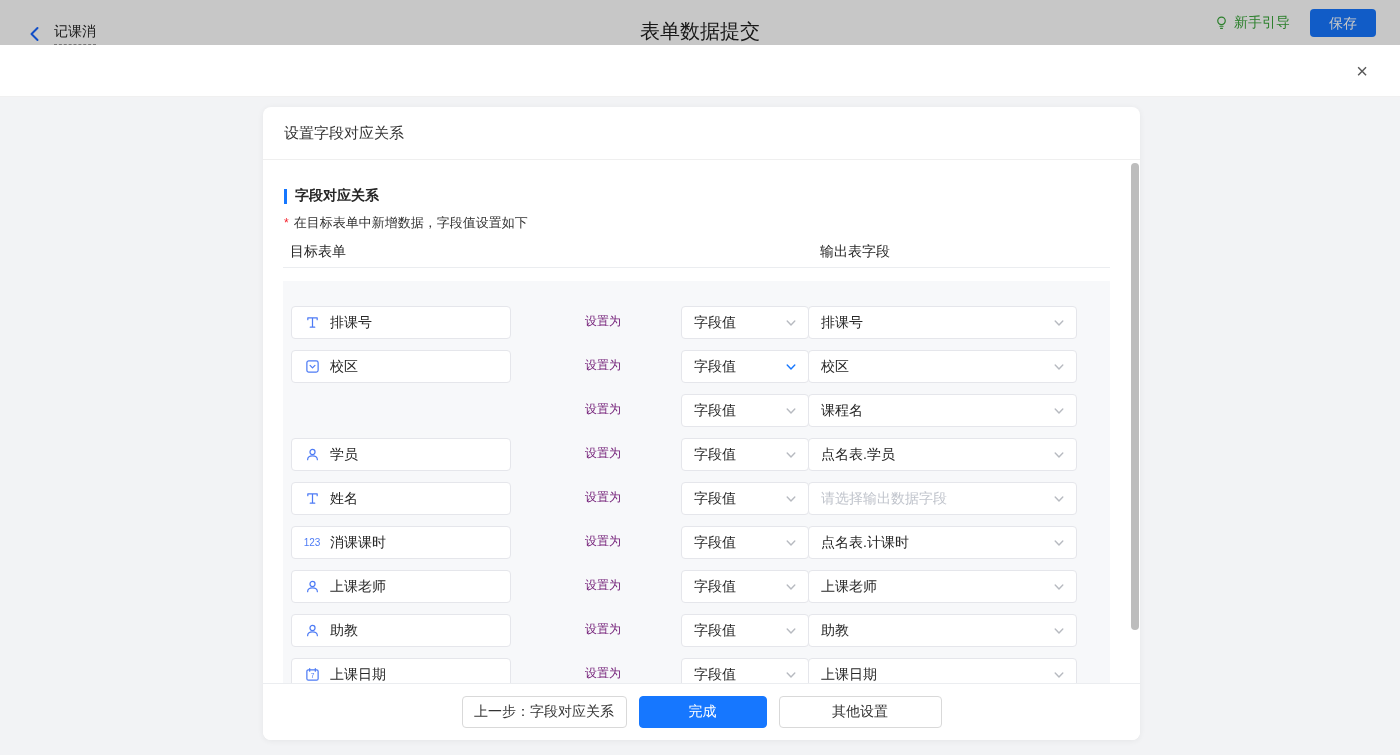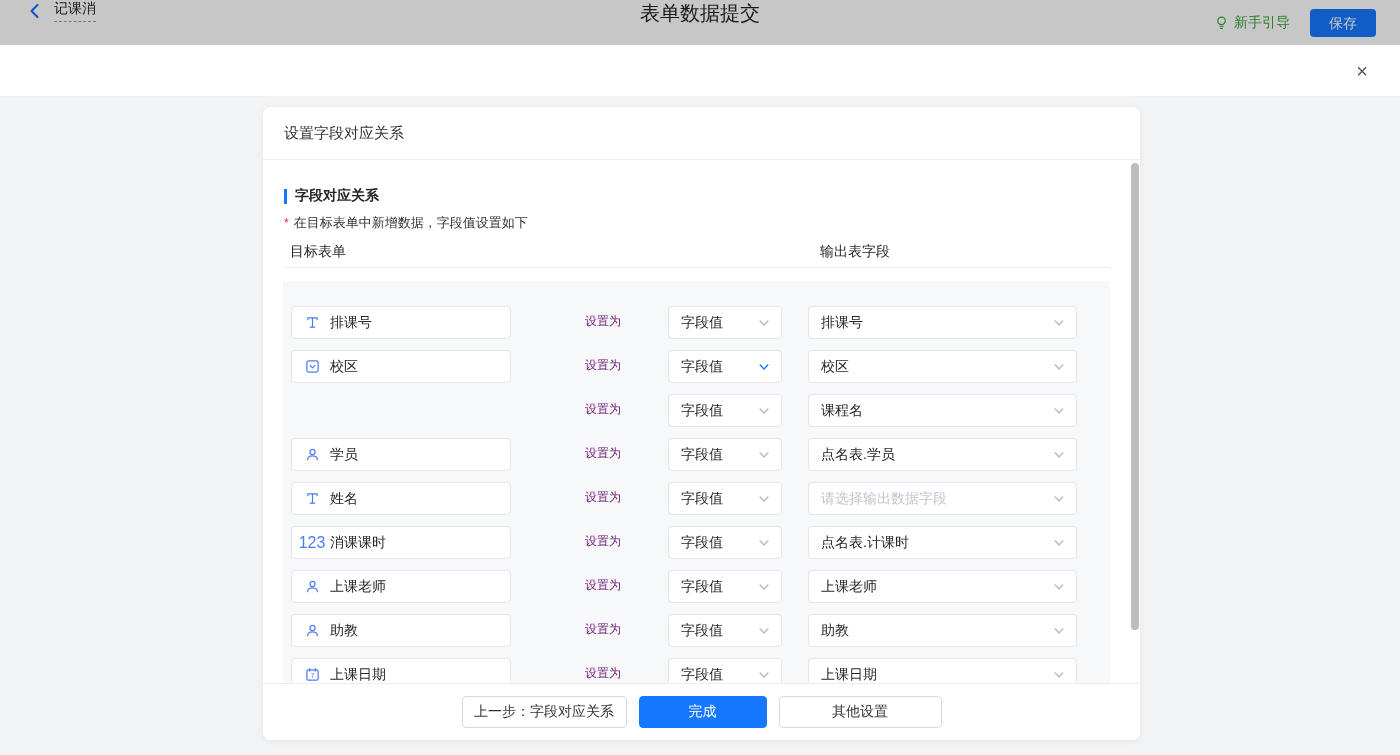--- a/index.html
+++ b/index.html
@@ -1,21 +1,21 @@
 <!DOCTYPE html>
 <html><head>
 <meta charset="utf-8">
 <style>
   * { margin:0; padding:0; box-sizing:border-box; }
   html,body { width:1400px; height:755px; font-family:"Liberation Sans","DejaVu Sans",sans-serif; }
   .screen { position:relative; width:1400px; height:755px; background:#f2f3f5; overflow:hidden; }
 
   
   .topbar { position:absolute; top:0; left:0; width:100%; height:45px; background:#ffffff;
-            display:flex; align-items:flex-start; }
+            display:flex; align-items:flex-end; }
   .topbar::after { content:""; position:absolute; inset:0; background:rgba(0,0,0,0.22); pointer-events:none; }
   .topbar-left { display:flex; align-items:center; margin-left:26px; }
   .back-chevron { width:18px; height:18px; display:inline-block; }
   .form-name { margin-left:10px; font-size:14px; color:#262626; border-bottom:1px dashed #9a9a9a; padding-bottom:3px; }
   .topbar-title { position:absolute; left:0; right:0; text-align:center; font-size:20px; color:#1f1f1f; }
   .topbar-right { position:absolute; right:24px; top:0; height:45px; display:flex; align-items:center; gap:20px; }
   .guide { display:flex; align-items:center; gap:5px; color:#3aa53a; font-size:14px; cursor:pointer; }
   .save-btn { background:#1677ff; color:#fff; border:none; border-radius:4px; font-size:14px;
               width:66px; height:28px; line-height:28px; text-align:center; cursor:pointer; }
 
@@ -44,27 +44,27 @@
   .col-divider { position:absolute; left:20px; top:160px; width:827px; height:0; border-top:1px solid #ebedf0; }
 
   
   .rows-panel { position:absolute; left:20px; top:174px; width:827px; height:402px;
                 background:#f7f8fa; overflow:hidden; padding-top:14px; }
   .map-row { position:relative; height:33px; margin-bottom:9px;margin-top:11px; }
   .field-box { position:absolute; left:8px; top:0; width:220px; height:33px; background:#fff;
                border:1px solid #e5e6eb; border-radius:4px; display:flex; align-items:center;
                padding-left:12px; gap:10px; cursor:pointer; }
   .field-box .ficon { width:16px; height:16px; display:flex; align-items:center; justify-content:center; }
-  .field-box .ficon .num { font-size:16px; color:#4d7bf5; font-weight:400; letter-spacing:0; }
+  .field-box .ficon .num { font-size:10px; color:#4d7bf5; font-weight:400; letter-spacing:0; }
   .field-label { font-size:14px; color:#262626; }
   .setas { position:absolute; left:302px; top:7px; font-size:12px; color:#701a75; }
   .dropdown { position:absolute; top:0; height:33px; background:#fff; border:1px solid #e5e6eb;
               border-radius:4px; display:flex; align-items:center; padding:0 10px 0 12px;
               justify-content:space-between; cursor:pointer; }
-  .dd-mid { left:385px; width:114px; }
+  .dd-mid { left:398px; width:128px; }
   .dd-out { left:525px; width:269px; }
   .dd-text { font-size:14px; color:#262626; white-space:nowrap; overflow:hidden; }
   .dd-text.placeholder { color:#c0c4cc; }
   .chev { width:14px; height:14px; flex:0 0 14px; }
   .partial-box { position:absolute; top:0; height:10px; background:#fff; border:1px solid #e5e6eb;
                  border-bottom:none; border-radius:4px 4px 0 0; }
 
   
   .scroll-thumb { position:absolute; left:868px; top:56px; width:8px; height:467px;
                   background:#bdbdbd; border-radius:4px; cursor:pointer; }

